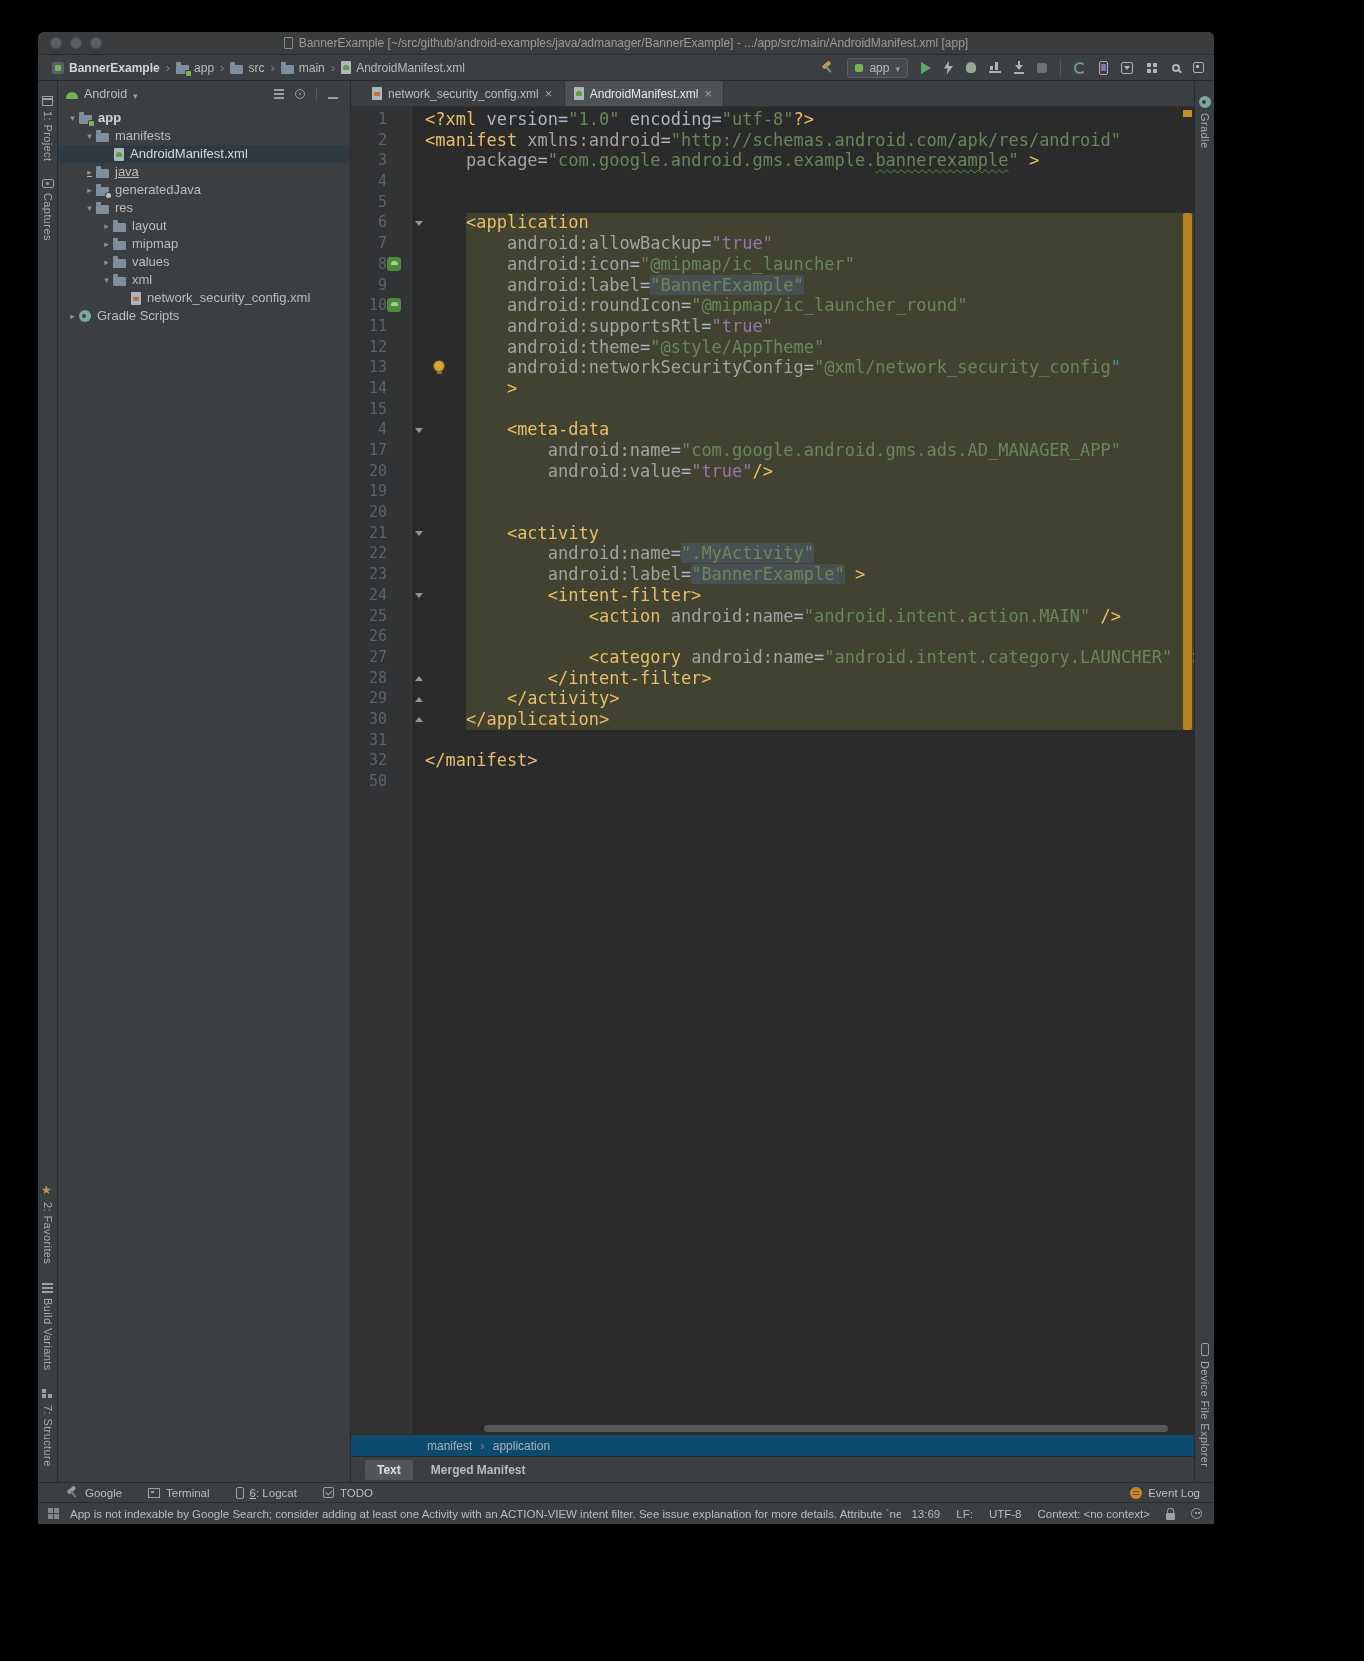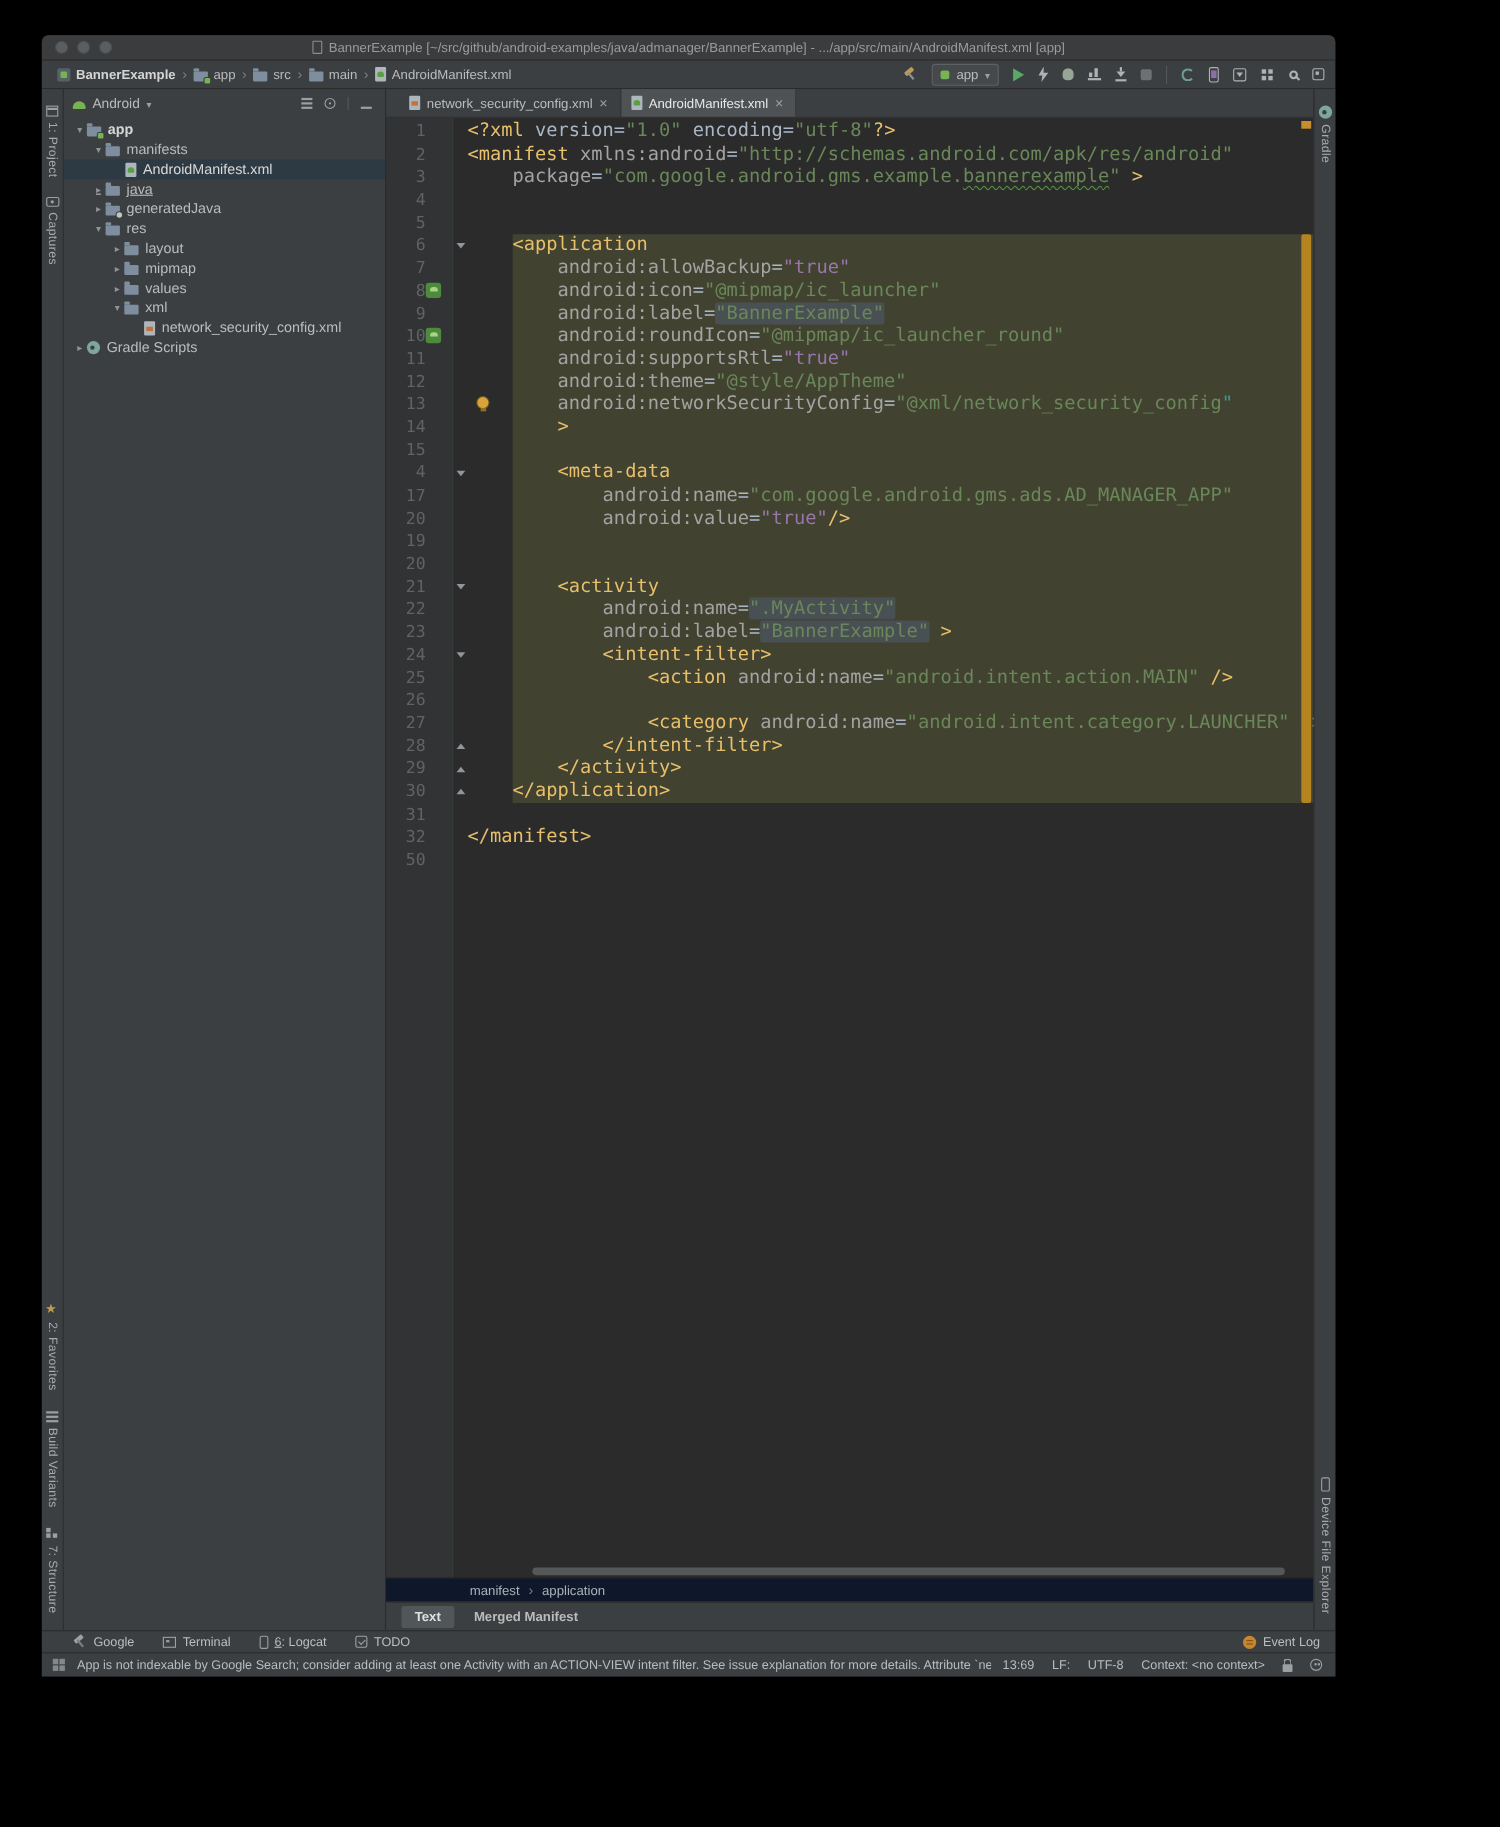--- a/index.html
+++ b/index.html
@@ -190,21 +190,21 @@
   .fold-open{ border-left:4px solid transparent; border-right:4px solid transparent; border-top:5px solid #909699; }
   .fold-close{ border-left:4px solid transparent; border-right:4px solid transparent; border-bottom:5px solid #909699; }
   .g-bulb{ position:absolute; left:22px; width:10px; height:10px; border-radius:50%;
     background:#DBA23A; box-shadow:0 0 0 1px #6B5A23; z-index:5; }
   .g-bulb::after{ content:""; position:absolute; left:2.5px; top:10px; width:5px; height:3px; background:#8C7026; }
   .g-launcher{ position:absolute; left:36px; width:14px; height:14px; border-radius:3px;
     background:#4E8A3C; z-index:5; }
   .g-launcher::after{ content:""; position:absolute; left:3.5px; top:4px; width:7px; height:4px;
     border-radius:3px 3px 0 0; background:#A8D387; }
 
-  .crumbbar{ height:22px; flex:none; background:#0f172a; border-top:1px solid #2B2B2B;
+  .crumbbar{ height:22px; flex:none; background:#0c4a6e; border-top:1px solid #2B2B2B;
     display:flex; align-items:center; gap:8px; padding-left:76px; font-size:12px; color:#A9B2BA; }
   .bottom-tabs{ height:26px; flex:none; background:#3C3F41; border-top:1px solid #2B2B2B;
     display:flex; align-items:center; padding-left:14px; gap:6px; }
   .btab{ padding:3px 12px; font-size:12px; color:#BBB; border-radius:2px;font-weight:bold; }
   .btab.active{ background:#515658; color:#E0E0E0; }
 
   
   .toolwin-bar{ height:20px; flex:none; background:#3C3F41; border-top:1px solid #2B2B2B;
     display:flex; align-items:center; padding:0 14px 0 28px; }
   .twb-item{ display:flex; align-items:center; gap:6px; font-size:11.5px; color:#BDBDBD; margin-right:26px; }

